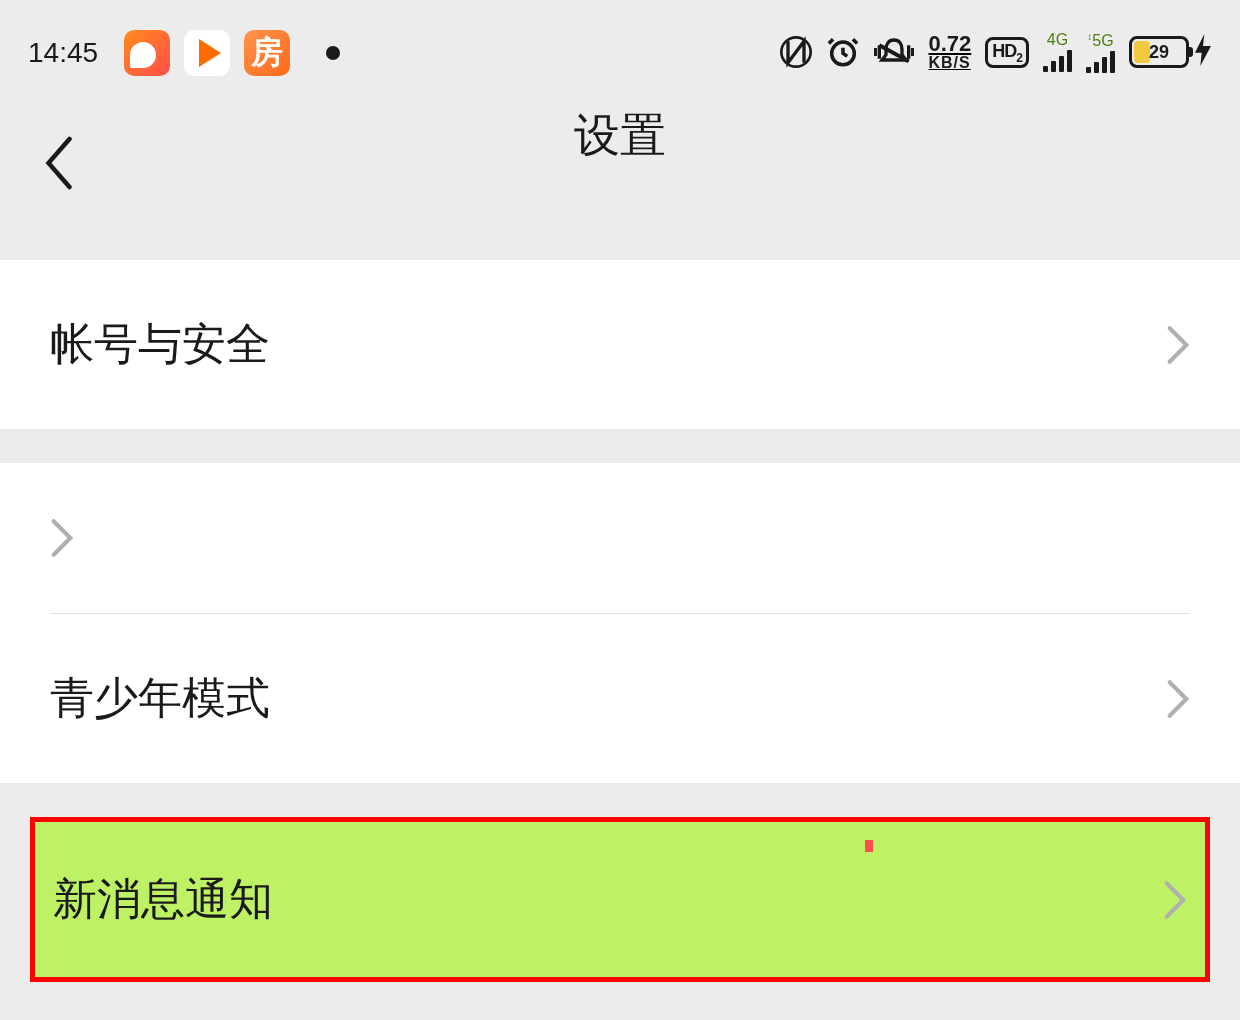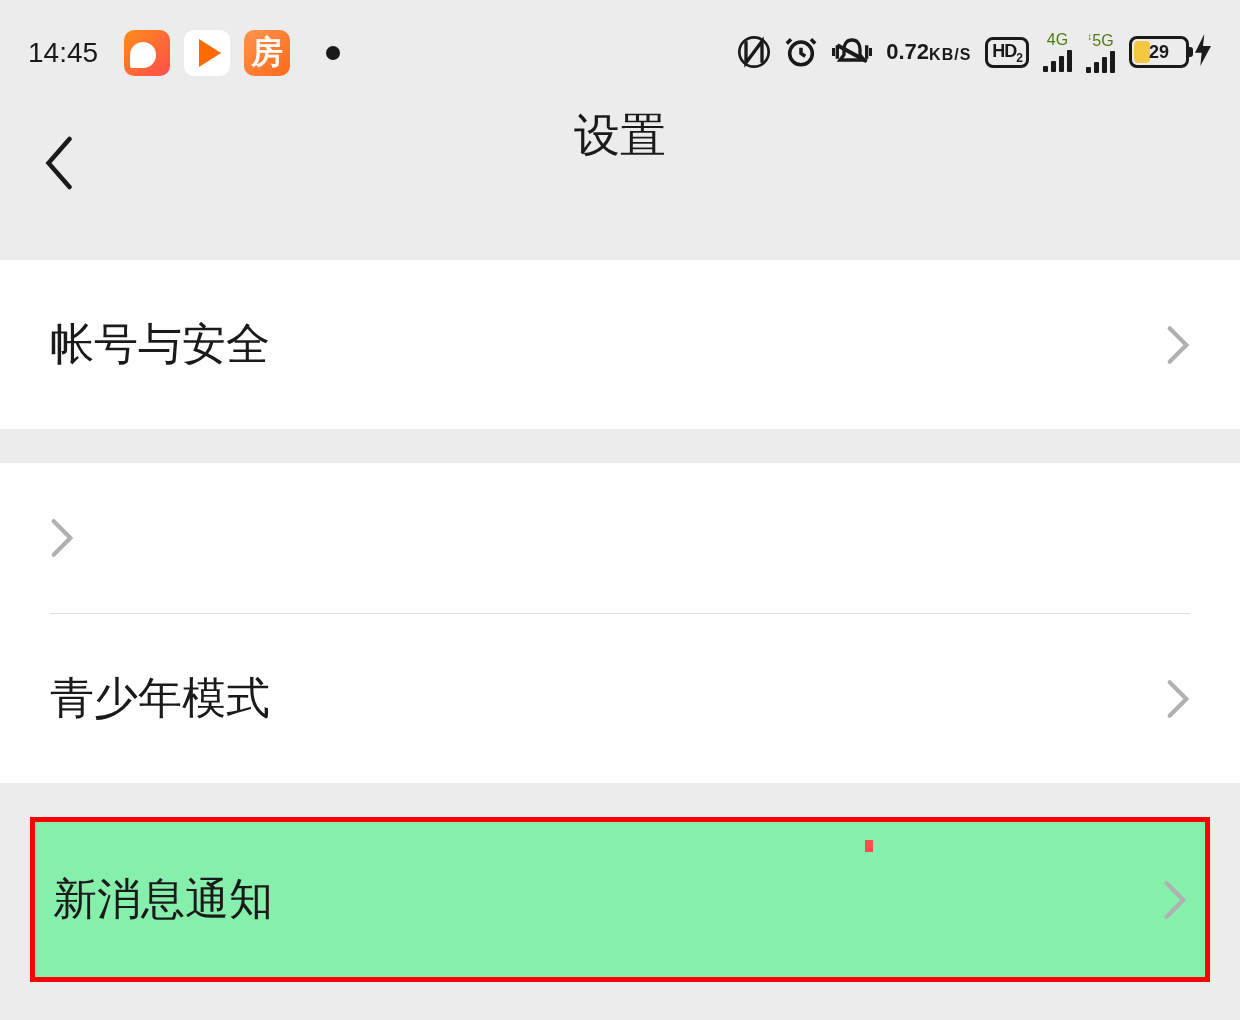--- a/index.html
+++ b/index.html
@@ -89,23 +89,24 @@
       gap: 14px;
     }
     .status-icon {
       display: flex;
       align-items: center;
       justify-content: center;
       color: #1a1a1a;
     }
     .speed-indicator {
       display: flex;
-      flex-direction: row;
-      align-items: flex-end;
+      flex-direction: column;
+      align-items: flex-start;
       line-height: 1;
+      text-decoration: underline;
     }
     .speed-value {
       font-size: 22px;
       font-weight: 600;
       color: #1a1a1a;
     }
     .speed-unit {
       font-size: 16px;
       font-weight: 600;
       color: #1a1a1a;
@@ -226,21 +227,21 @@
       font-size: 44px;
       color: #1a1a1a;
       font-weight: 400;
     }
     .divider {
       height: 1px;
       background: #e0e0e0;
       margin: 0 50px;
     }
     .highlighted-section {
-      background: #86efac;
+      background: #bef264;
       border: 5px solid #ff0000;
       margin: 4px 30px;
     }
     .highlighted-section .row {
       padding: 48px 18px 48px 18px;
     }
     .red-dot {
       position: absolute;
       top: 18px;
       left: 830px;

